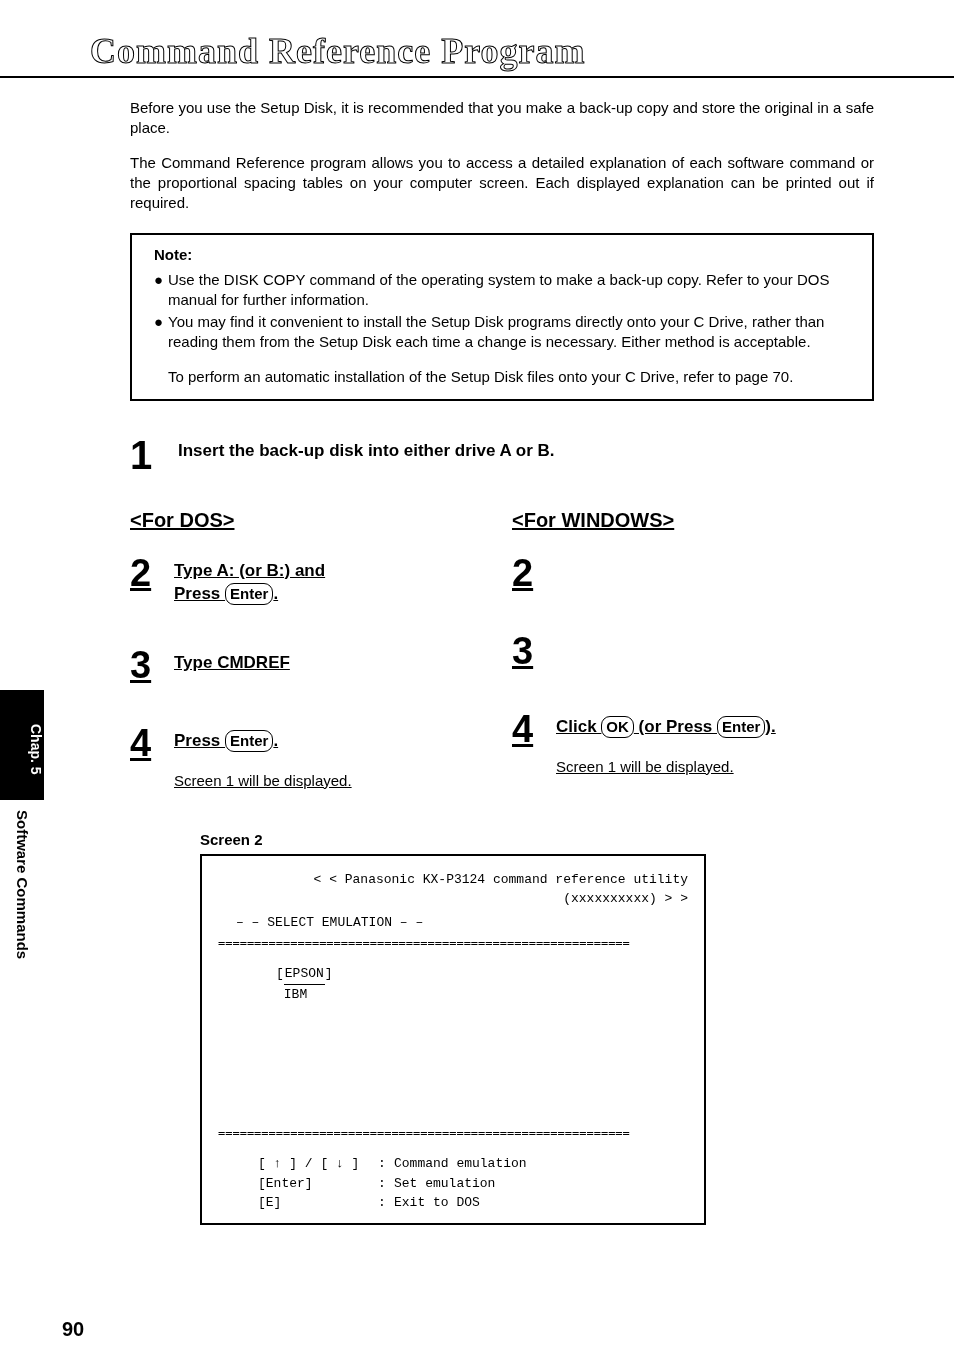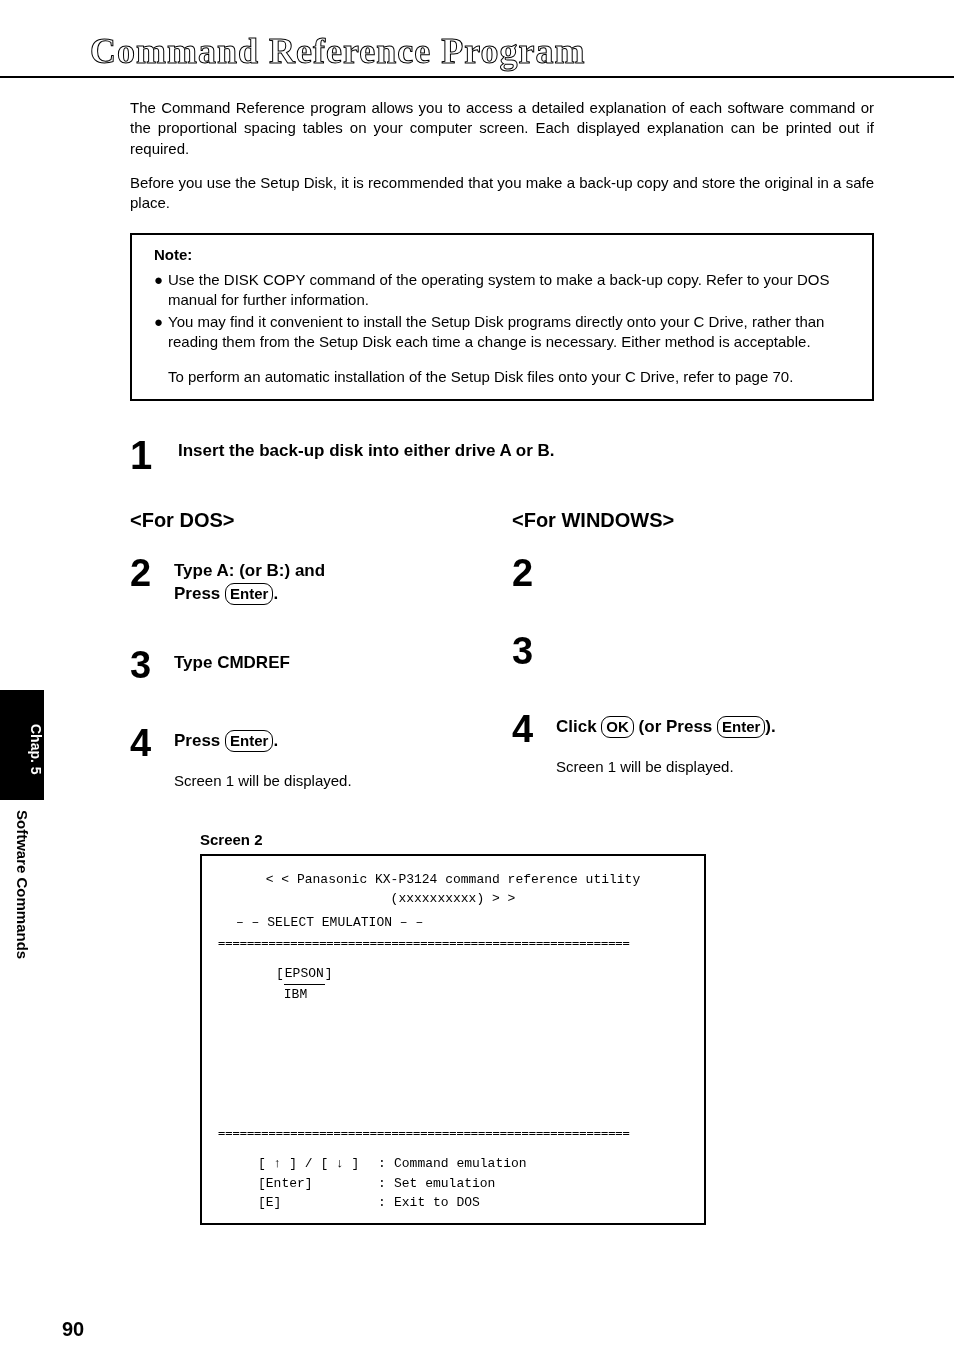--- a/index.html
+++ b/index.html
@@ -59,21 +59,21 @@
     font-weight: bold;
     width: 48px;
     line-height: 1;
     flex-shrink:0;
   }
   .step-text { font-size: 17px; font-weight: bold; margin-top: 6px; }
   .two-col {
     display: flex;
     margin-left: 50px;
   }
-  .col { flex: 1; }
+  .col { flex: 1; text-decoration: underline; }
   .col-head {
     font-size: 20px;
     font-weight: bold;
     margin: 10px 0 22px 0;
   }
   .mini-step {
     display: flex;
     align-items: flex-start;
     margin-bottom: 40px;
   }
@@ -95,21 +95,21 @@
   }
   .screen-box {
     border: 2px solid #000;
     width: 470px;
     margin-left: 120px;
     padding: 14px 16px 10px 16px;
     font-family: 'Courier New', monospace;
     font-size: 13px;
     line-height: 1.5;
   }
-  .screen-box .hdr { text-align: center; }
+  .screen-box .hdr { text-align: right; }
   .screen-box .subhdr { margin-left: 18px; margin-top: 4px; }
   .dashed { letter-spacing: 0; font-family: monospace; font-size:12px; margin: 2px 0 12px 0; overflow:hidden; white-space:nowrap;}
   .emu { margin-left: 58px; margin-bottom: 120px;}
   .emu .sel { display:inline-block; border-bottom:1px solid #000; padding:0 1px;}
   .emu .sel-wrap::before { content:"["; }
   .emu .sel-wrap::after { content:"]"; }
   .legend { display:flex; }
   .legend .k { width:120px; margin-left:40px; }
   .legend .c { width:16px; }
   .side-tab {
@@ -148,22 +148,22 @@
 
 <div class="page">
 
   <div class="side-tab">Chap. 5</div>
   <div class="side-label">Software Commands</div>
 
   <h1 class="title">Command Reference Program</h1>
   <hr class="hr">
 
   <div class="intro">
+    <p>Before you use the Setup Disk, it is recommended that you make a back-up copy and store the original in a safe place.</p>
     <p>The Command Reference program allows you to access a detailed explanation of each software command or the proportional spacing tables on your computer screen. Each displayed explanation can be printed out if required.</p>
-    <p>Before you use the Setup Disk, it is recommended that you make a back-up copy and store the original in a safe place.</p>
   </div>
 
   <div class="note-box">
     <div class="note-head">Note:</div>
     <div class="bullet">
         <span class="dot">●</span>
         <span>Use the DISK COPY command of the operating system to make a back-up copy. Refer to your DOS manual for further information.</span>
       </div>
     <div class="bullet">
         <span class="dot">●</span>

